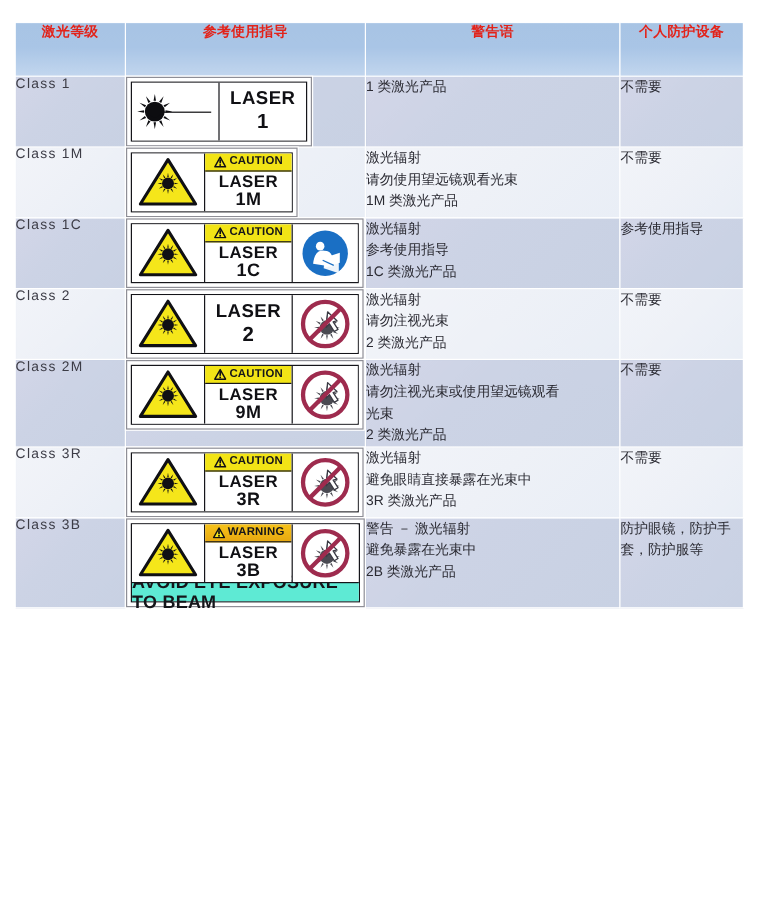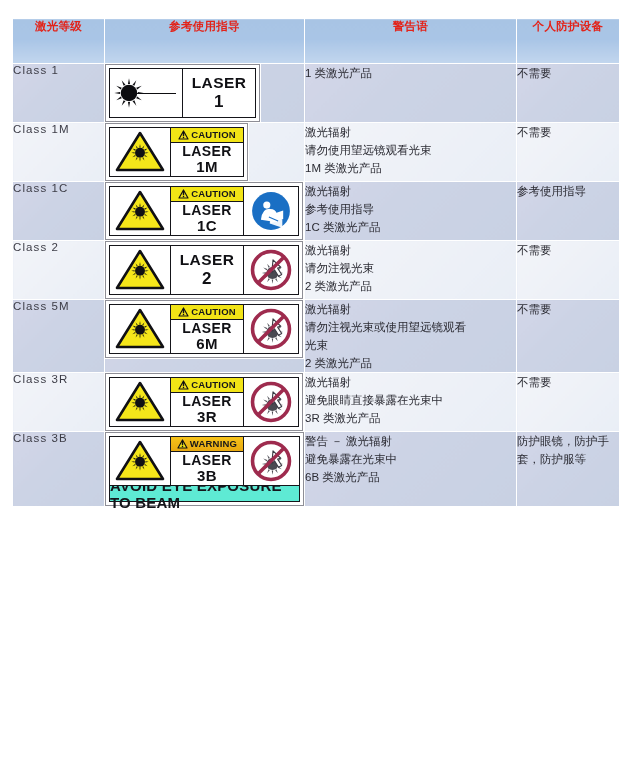--- a/index.html
+++ b/index.html
@@ -379,21 +379,21 @@
                 </div>
               </div></div></td>
           <td class="warn-cell">
             <div>激光辐射
 请勿注视光束
 2 类激光产品</div>
           </td>
           <td class="ppe-cell">不需要</td>
         </tr>
         <tr class="tint">
-          <td class="cls-cell">Class 5M</td>
+          <td class="cls-cell">Class 2M</td>
           <td class="label-cell"><div class="lbl"><div class="lbl-inner">
                 <div class="lbl-row">
                   <div class="pane pane-tri">
                     <svg width="50" height="42" viewBox="0 0 50 42">
     <polygon points="25,2 48,39 2,39" fill="#f5e61a" stroke="#101014" stroke-width="2.6" stroke-linejoin="round"></polygon>
     <g transform="translate(16,12.84)">
                         <svg width="18" height="18" viewBox="0 0 18 18">
     <polygon points="14.364331835296765,8.380367882674216 17.82,9 14.364331835296765,9.619632117325784" fill="#101014"></polygon>
                           <polygon points="13.955463702359491,11.145548763043513 16.63834406137875,13.41 13.335831585033707,12.218783072253252" fill="#101014"></polygon>
                           <polygon points="12.218783072253252,13.335831585033707 13.41,16.63834406137875 11.145548763043514,13.955463702359491" fill="#101014"></polygon>
@@ -418,21 +418,21 @@
                         <svg width="11" height="9.68" viewBox="0 0 11 9.68">
     <polygon points="5.5,1 10,9.02 1,9.02" fill="#f5e61a" stroke="#101014" stroke-width="1.2" stroke-linejoin="round"></polygon>
     <rect x="4.8" y="2.8600000000000003" width="1.4" height="3.3" fill="#101014"></rect>
     <rect x="4.8" y="6.82" width="1.4" height="1.4" fill="#101014"></rect>
   </svg>
                       </span>
                       <span class="bt">CAUTION</span>
                     </div>
                     <div class="txtbox">
                       <span class="t-laser t-laser">LASER</span>
-                      <span class="t-num t-num">6M</span>
+                      <span class="t-num t-num">9M</span>
                     </div>
                   </div>
                   <div class="pane pane-sign">
                     <svg width="42" height="42" viewBox="0 0 42 42">
     <g transform="translate(11.55,13.02) scale(0.52)">
                         <svg width="42" height="42" viewBox="0 0 42 42">
     <polygon points="33.51677428235912,19.554191726239836 41.58,21 33.51677428235912,22.445808273760164" fill="#4a4a52"></polygon>
                           <polygon points="32.56274863883881,26.00628044710153 38.82280280988375,31.29 31.11694036507865,28.510493835257588" fill="#4a4a52"></polygon>
                           <polygon points="28.510493835257588,31.11694036507865 31.29,38.82280280988374 26.00628044710153,32.56274863883881" fill="#4a4a52"></polygon>
                           <polygon points="22.445808273760164,33.51677428235912 21,41.58 19.554191726239836,33.51677428235912" fill="#4a4a52"></polygon>
@@ -607,19 +607,19 @@
     <circle cx="21" cy="21" r="18.48" fill="none" stroke="#9e2b4e" stroke-width="3.5700000000000003"></circle>
     <line x1="7.6944" y1="34.3056" x2="34.3056" y2="7.6944" stroke="#9e2b4e" stroke-width="3.5700000000000003"></line>
   </svg>
                   </div>
                 </div>
                 <div class="footbar">AVOID EYE EXPOSURE TO BEAM</div>
               </div></div></td>
           <td class="warn-cell">
             <div>警告 － 激光辐射
 避免暴露在光束中
-6B 类激光产品</div>
+2B 类激光产品</div>
           </td>
           <td class="ppe-cell">防护眼镜，防护手套，防护服等</td>
         </tr>
       </tbody>
   </table>
 </div>
 
 </body></html>

